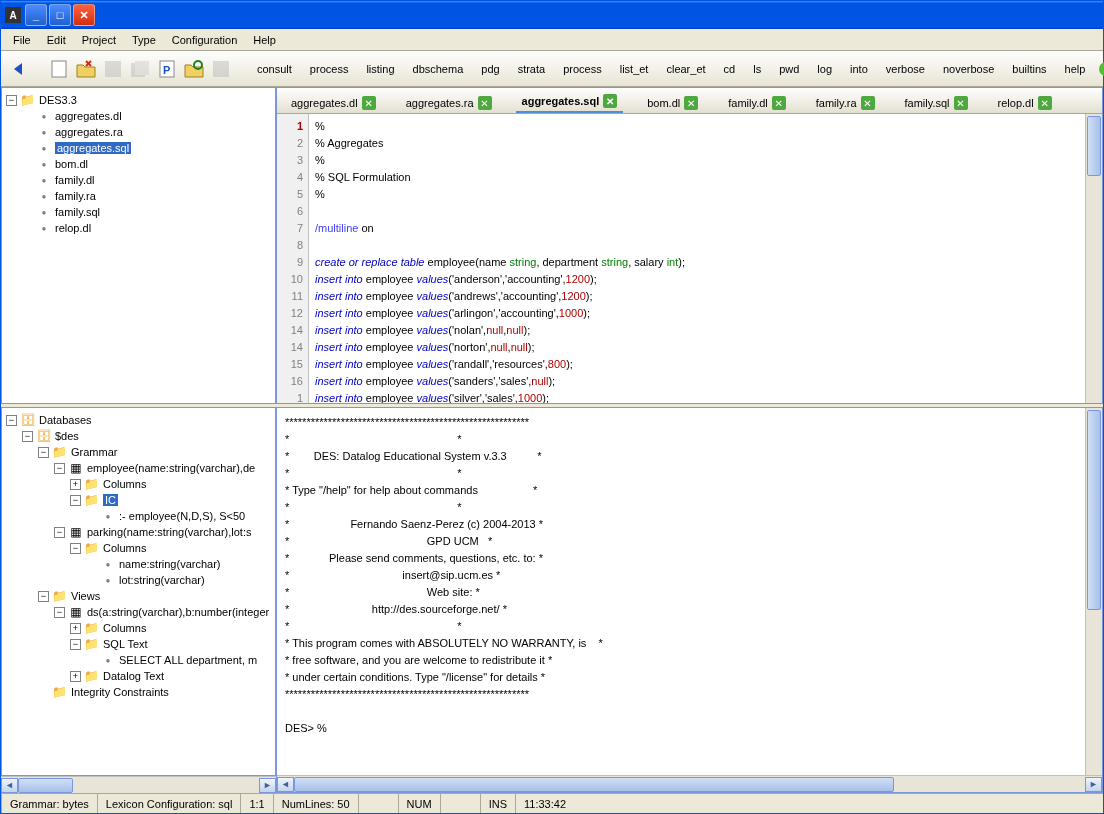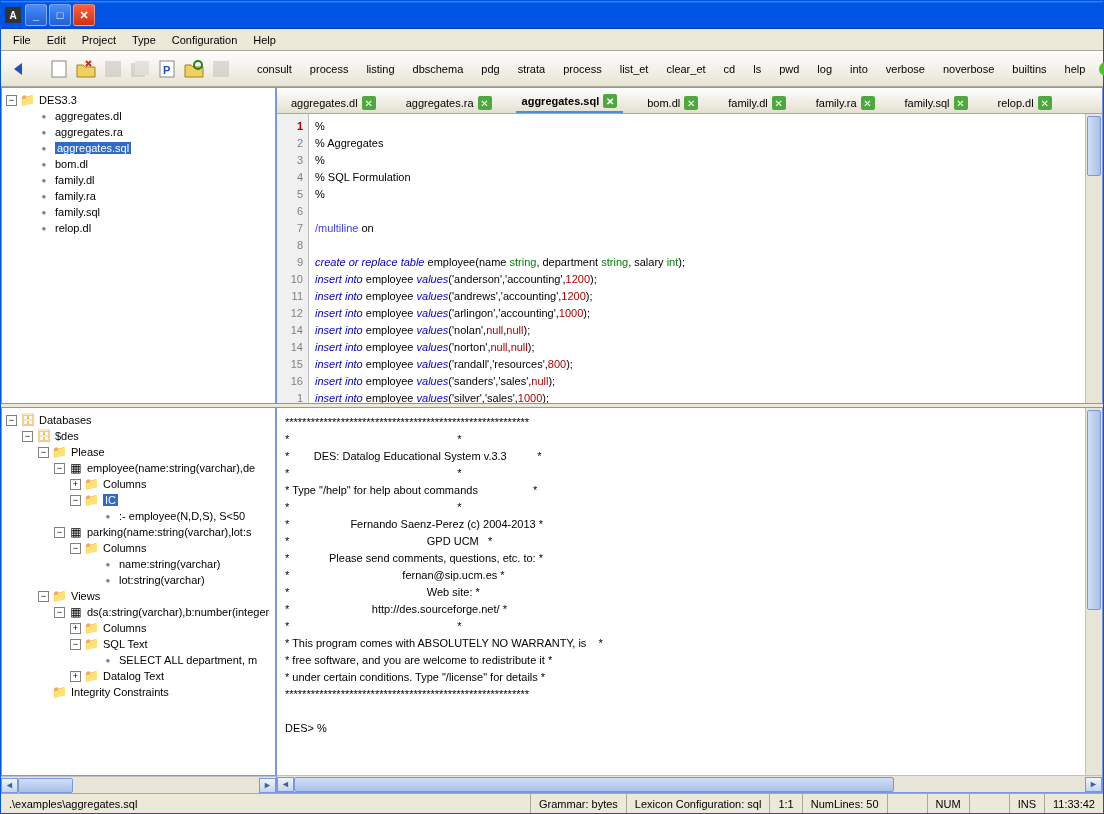--- a/index.html
+++ b/index.html
@@ -286,21 +286,21 @@
           <div class="tree-row">
                 <span class="tree-sp" style="width:16px"></span>
                 <span class="tree-togg">−</span>
                 <span class="tree-ico ico-db">🗄</span>
                 <span>$des</span>
               </div>
           <div class="tree-row">
                 <span class="tree-sp" style="width:32px"></span>
                 <span class="tree-togg">−</span>
                 <span class="tree-ico ico-folder">📁</span>
-                <span>Please</span>
+                <span>Grammar</span>
               </div>
           <div class="tree-row">
                 <span class="tree-sp" style="width:48px"></span>
                 <span class="tree-togg">−</span>
                 <span class="tree-ico">▦</span>
                 <span>employee(name:string(varchar),de</span>
               </div>
           <div class="tree-row">
                 <span class="tree-sp" style="width:64px"></span>
                 <span class="tree-togg">+</span>
@@ -395,21 +395,21 @@
         <div style="flex:1;display:flex;overflow:hidden">
           <div class="console"><span>*********************************************************</span>
 <span>*                                                       *</span>
 <span>*        DES: Datalog Educational System v.3.3          *</span>
 <span>*                                                       *</span>
 <span>* Type "/help" for help about commands                  *</span>
 <span>*                                                       *</span>
 <span>*                    Fernando Saenz-Perez (c) 2004-2013 *</span>
 <span>*                                             GPD UCM   *</span>
 <span>*             Please send comments, questions, etc. to: *</span>
-<span>*                                     fernan@sip.ucm.es *</span>
+<span>*                                     insert@sip.ucm.es *</span>
 <span>*                                             Web site: *</span>
 <span>*                           http://des.sourceforge.net/ *</span>
 <span>*                                                       *</span>
 <span>* This program comes with ABSOLUTELY NO WARRANTY, is    *</span>
 <span>* free software, and you are welcome to redistribute it *</span>
 <span>* under certain conditions. Type "/license" for details *</span>
 <span>*********************************************************</span>
 <span></span>
 <span>DES&gt; %</span></div>
           <div class="scrollbar-v">
@@ -421,21 +421,20 @@
           <div class="hsb-track">
               <div class="hsb-thumb" style="left:0;width:600px"></div>
             </div>
           <div class="hsb-btn">►</div>
         </div>
       </div>
     </div>
   </div>
 
   <div class="statusbar">
-    <div class="status-path">.\examples\aggregates.sql</div>
     <div class="status-cell">Grammar: bytes</div>
     <div class="status-cell">Lexicon Configuration: sql</div>
     <div class="status-cell">1:1</div>
     <div class="status-cell">NumLines: 50</div>
     <div class="status-cell" style="width:40px"></div>
     <div class="status-cell">NUM</div>
     <div class="status-cell" style="width:40px"></div>
     <div class="status-cell">INS</div>
     <div class="status-cell">11:33:42</div>
   </div>

